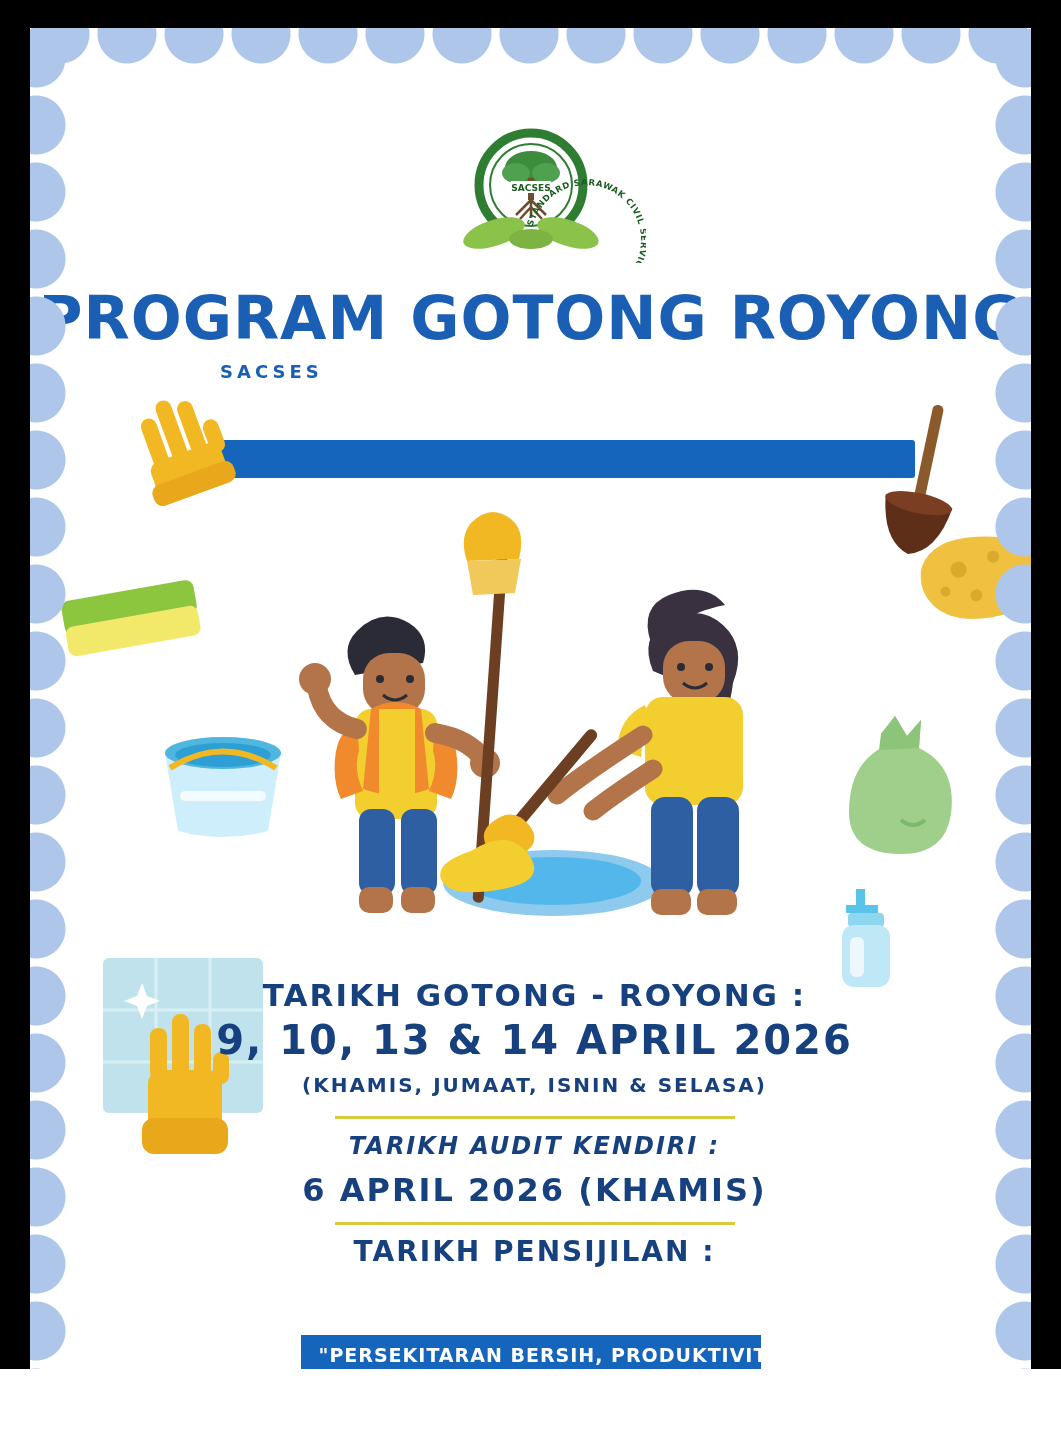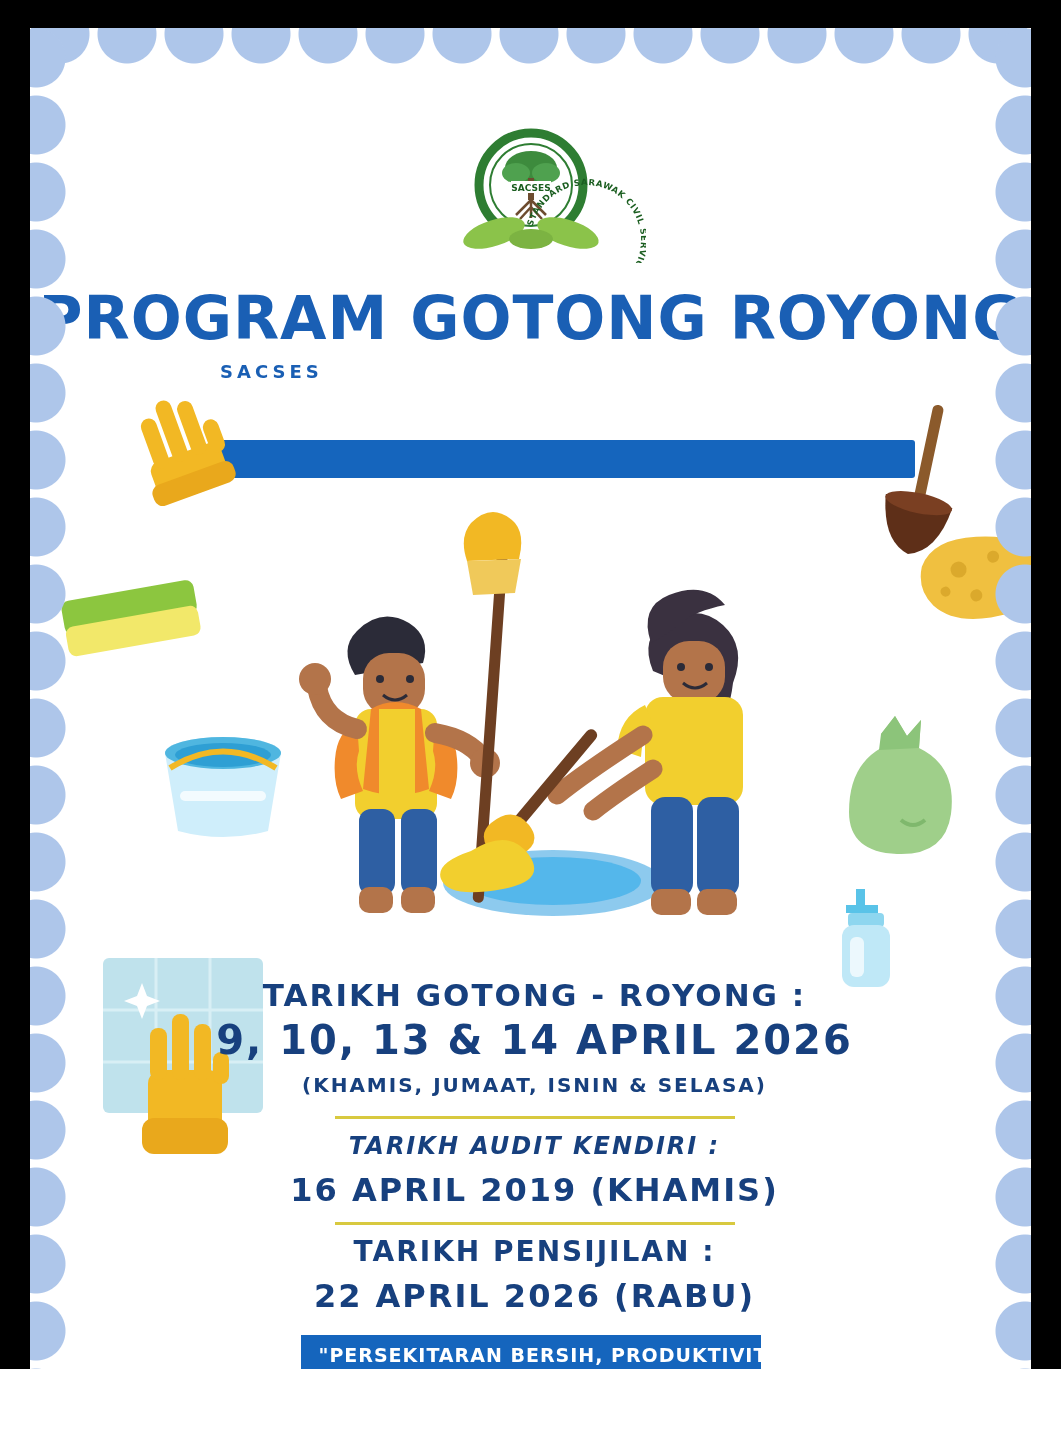--- a/index.html
+++ b/index.html
@@ -337,24 +337,23 @@
         </g>
       </svg>
     </div>
 
     <div class="dates">
       <div class="l1">TARIKH GOTONG - ROYONG :</div>
       <div class="l2">9, 10, 13 &amp; 14 APRIL 2026</div>
       <div class="l3">(KHAMIS, JUMAAT, ISNIN &amp; SELASA)</div>
       <div class="rule"></div>
       <div class="l4">TARIKH AUDIT KENDIRI :</div>
-      <div class="l5">16 APRIL 2019 (KHAMIS)</div>
+      <div class="l5">6 APRIL 2026 (KHAMIS)</div>
       <div class="rule"></div>
       <div class="l6">TARIKH PENSIJILAN :</div>
-      <div class="l7">22 APRIL 2026 (RABU)</div>
     </div>
 
     <div class="tagline">"PERSEKITARAN BERSIH, PRODUKTIVITI MENING</div>
 
     <div class="scallop-top"></div>
     <div class="scallop-bottom"></div>
     <div class="scallop-left"></div>
     <div class="scallop-right"></div>
   </div>
 </div>

